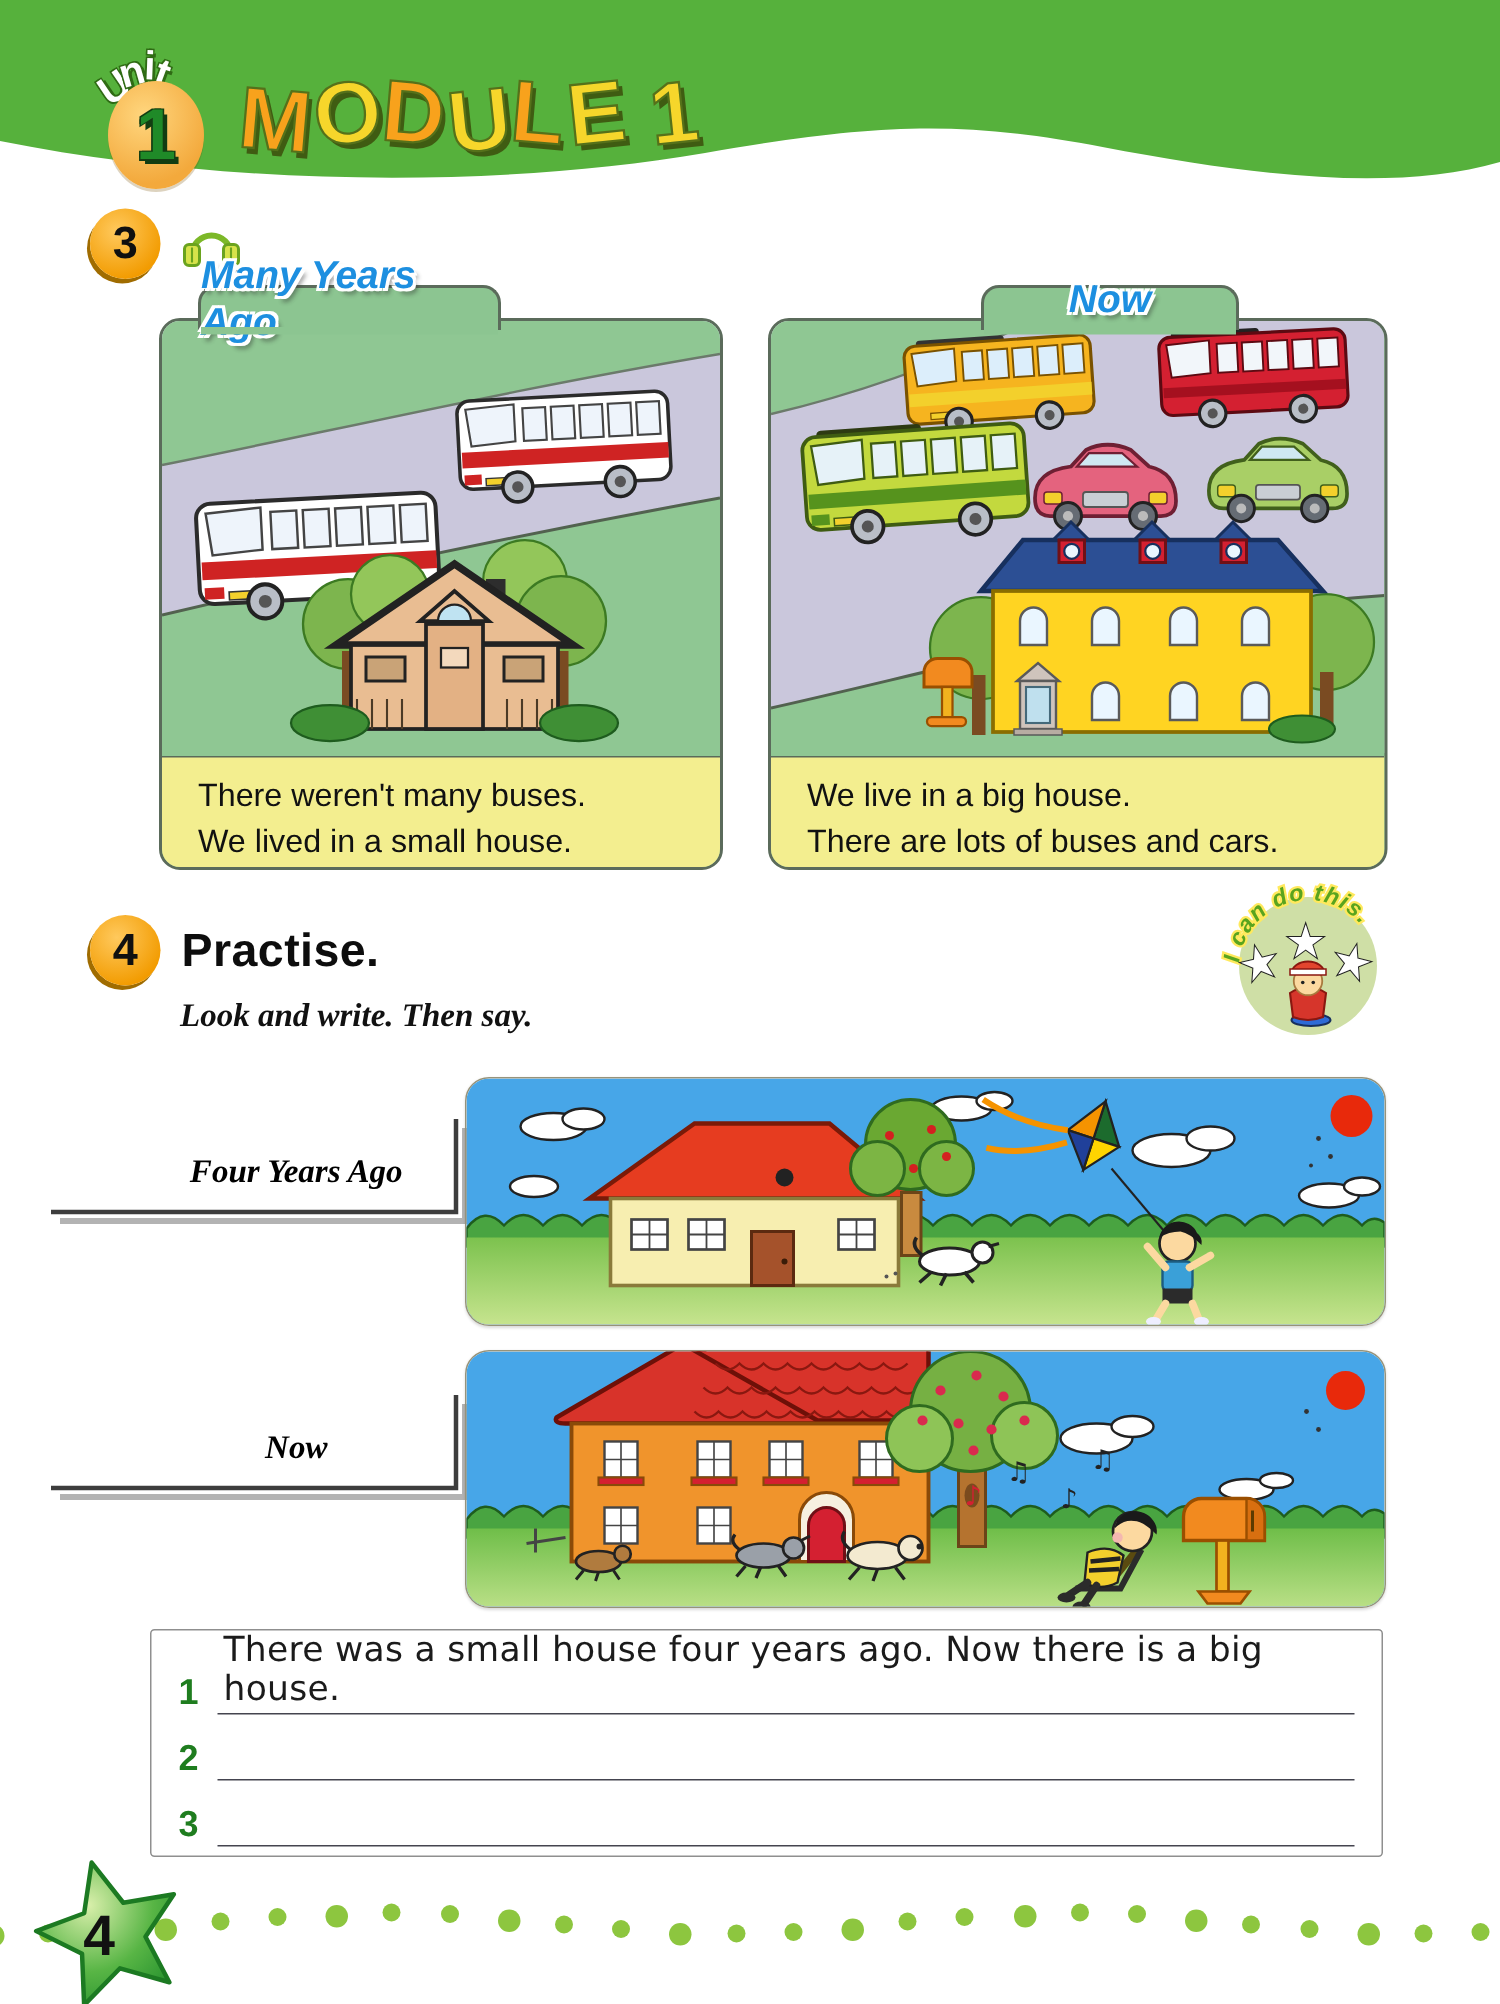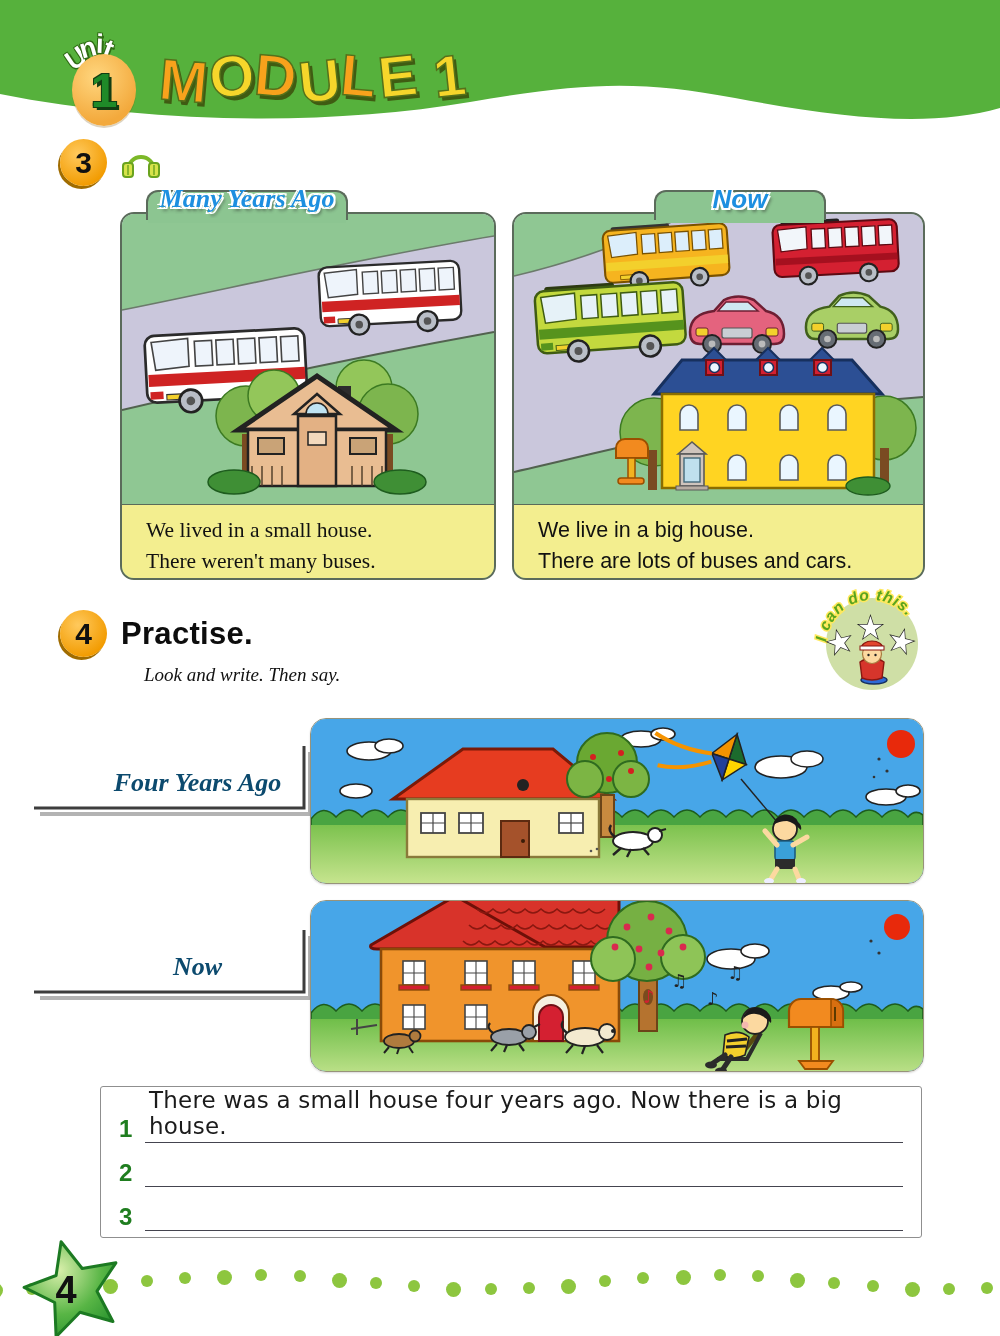--- a/index.html
+++ b/index.html
@@ -23,21 +23,21 @@
 
   
   .sec-head{position:absolute;display:flex;align-items:center;gap:14px;}
   .sec-num{width:47px;height:47px;border-radius:50%;
            background:radial-gradient(circle at 38% 32%,#ffc95d,#f29b00 75%);
            box-shadow:-2px 3px 0 #a06c00;
            display:flex;align-items:center;justify-content:center;
            font-size:30px;font-weight:bold;color:#101010;}
   .sec-title{font-size:31px;font-weight:bold;color:#0d0d0d;letter-spacing:.3px;}
   .instruction{position:absolute;left:120px;top:664px;font-family:"Liberation Serif",serif;
-           font-style:italic;font-weight:400;font-size:19px;color:#111;margin-left:24px;}
+           font-style:italic;font-weight:700;font-size:22px;color:#111;}
 
   
   .panel{position:absolute;top:190px;height:386px;}
   .panel-tab{position:absolute;top:0;height:28px;background:#8cc591;border:2px solid #5b6b5b;
            border-bottom:none;border-radius:12px 12px 0 0;z-index:2;
            display:flex;align-items:center;justify-content:center;}
   .panel-tab::after{content:"";position:absolute;left:0;right:0;bottom:-3px;height:5px;background:#8cc591;}
   .tab-title{font-size:26px;font-weight:bold;font-style:italic;color:#1d8fe0;margin-top:-14px;
            text-shadow:2px 2px 0 #fff,-2px -2px 0 #fff,2px -2px 0 #fff,-2px 2px 0 #fff,3px 4px 3px rgba(40,40,40,.45);}
   .panel-body{position:absolute;left:0;top:22px;width:100%;height:364px;border:2px solid #5b6b5b;
@@ -46,21 +46,21 @@
   .panel-caption{position:absolute;left:0;bottom:0;width:100%;height:74px;background:#f3ee8f;
            border-top:1.5px solid #5a6b5a;box-sizing:border-box;padding:10px 10px 0 24px;
            font-size:21.5px;color:#111;line-height:1.42;}
 
   
   .badge{position:absolute;left:812px;top:580px;width:120px;height:118px;}
 
   
   .bracket{position:absolute;width:290px;height:74px;}
   .row-label{position:absolute;width:215px;text-align:center;font-family:"Liberation Serif",serif;
-           font-style:italic;font-weight:bold;font-size:26px;color:#0c4a6e;}
+           font-style:italic;font-weight:bold;font-size:22px;color:#000000;}
   .pic{position:absolute;left:310px;width:612px;border:1px solid #97937a;border-radius:16px;overflow:hidden;
        box-shadow:0 1px 2px rgba(0,0,0,.15);}
 
   
   .writing-box{position:absolute;left:100px;top:1086px;width:822px;height:152px;
        border:1.5px solid #8f8f8f;border-radius:3px;background:#fff;box-sizing:border-box;
        padding:12px 18px 0 18px;}
   .w-row{display:flex;align-items:flex-end;height:44px;}
   .w-num{width:26px;font-size:24px;font-weight:bold;color:#1f7d1f;line-height:1;padding-bottom:2px;}
   .w-line{flex:1;border-bottom:1.7px solid #44444f;font-size:23px;color:#1b1b1b;
@@ -103,21 +103,21 @@
     <div class="sec-num">3</div>
     <svg width="40" height="34" viewBox="0 0 40 34">
       <path d="M7,24 A13,13 0 0 1 33,24" fill="none" stroke="#7cb828" stroke-width="4"></path>
       <rect x="2" y="17" width="10" height="14" rx="3" fill="#d7e34a" stroke="#6aa31e" stroke-width="2"></rect>
       <rect x="28" y="17" width="10" height="14" rx="3" fill="#d7e34a" stroke="#6aa31e" stroke-width="2"></rect>
       <line x1="7" y1="19" x2="7" y2="29" stroke="#6aa31e" stroke-width="1.4"></line>
       <line x1="33" y1="19" x2="33" y2="29" stroke="#6aa31e" stroke-width="1.4"></line>
     </svg>
   </div>
 
-  <div class="panel" style="left:120px;width:372px;font-family:Liberation Serif, serif;">
+  <div class="panel" style="left:106px;width:372px;">
     <div class="panel-tab" style="left:26px;width:198px;">
       <span class="tab-title">Many Years Ago</span>
     </div>
     <div class="panel-body">
       <svg class="panel-scene" viewBox="0 0 372 288">
         <rect width="372" height="288" fill="#cac7dc"></rect>
         <path d="M0,0 H372 V22 C240,44 110,74 0,96 Z" fill="#8fc793"></path>
         <path d="M0,96 C110,74 240,44 372,22" fill="none" stroke="#6b7a6b" stroke-width="1.6"></path>
         <path d="M0,196 C110,170 250,140 372,118 L372,288 L0,288 Z" fill="#8fc793"></path>
         <path d="M0,196 C110,170 250,140 372,118" fill="none" stroke="#52624f" stroke-width="2"></path>
@@ -180,22 +180,22 @@
             <line x1="134" y1="92" x2="134" y2="112"></line>
               <line x1="144" y1="92" x2="144" y2="112"></line>
             <line x1="154" y1="92" x2="154" y2="112"></line>
               <line x1="164" y1="92" x2="164" y2="112"></line>
           </g>
           <ellipse cx="16" cy="108" rx="26" ry="12" fill="#3f8f35" stroke="#1e5c1e" stroke-width="1.5"></ellipse>
           <ellipse cx="182" cy="108" rx="26" ry="12" fill="#3f8f35" stroke="#1e5c1e" stroke-width="1.5"></ellipse>
         </g>
       </svg>
       <div class="panel-caption">
+        <div>There weren't many buses.</div>
         <div>We lived in a small house.</div>
-        <div>There weren't many buses.</div>
       </div>
     </div>
   </div>
 
   <div class="panel" style="left:512px;width:409px;">
     <div class="panel-tab" style="left:142px;width:168px;">
       <span class="tab-title">Now</span>
     </div>
     <div class="panel-body">
       <svg class="panel-scene" viewBox="0 0 409 288">

